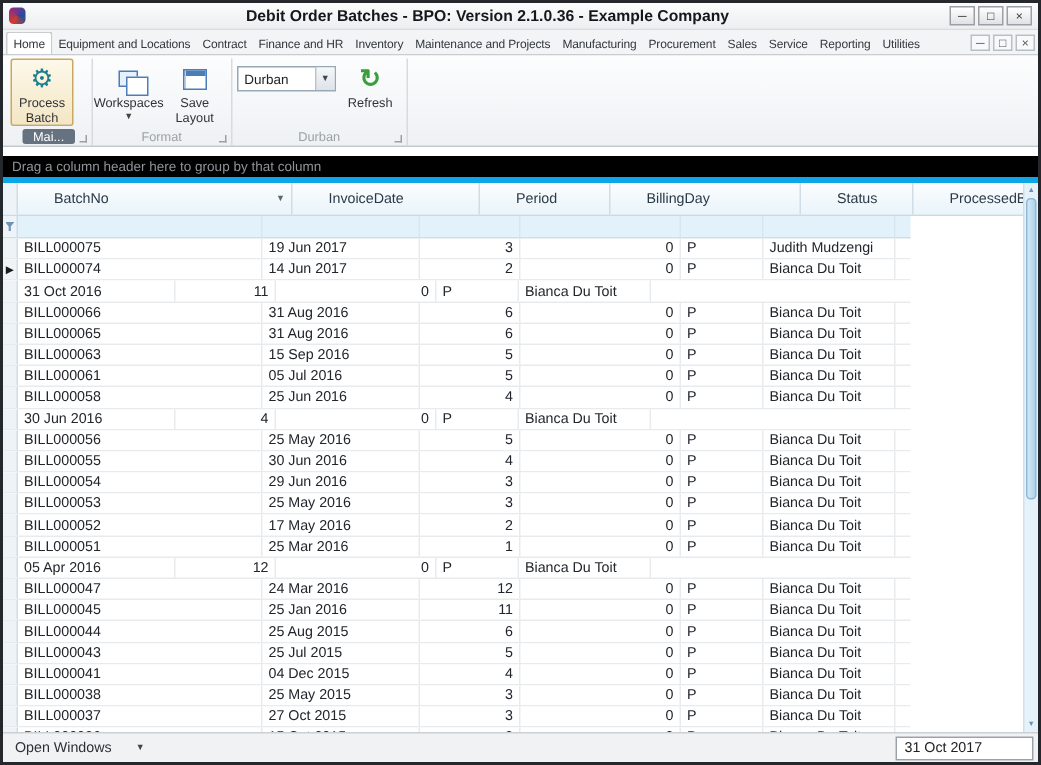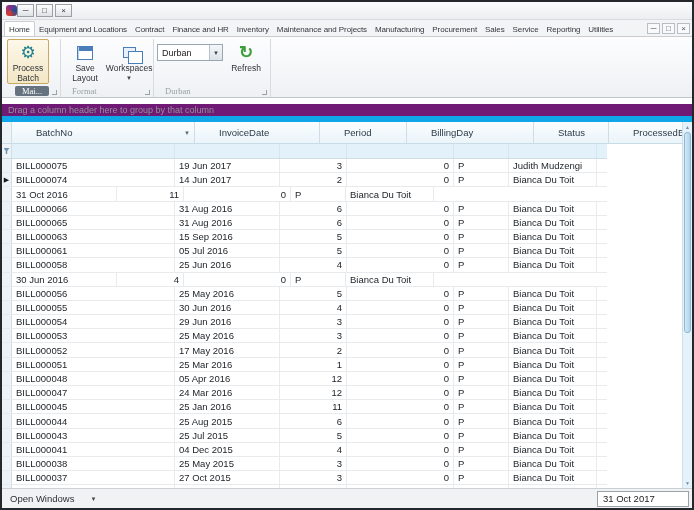--- a/index.html
+++ b/index.html
@@ -17,40 +17,40 @@
   .tabrow { flex:0 0 17px; background:#f3f4f6; border-bottom:1px solid #c9ccd0; display:flex; align-items:flex-end; padding:0 2px; white-space:nowrap; overflow:hidden; }
   .rtab { font-size:8px; color:#33383d; padding:3px 4px 2px; letter-spacing:-0.1px; }
   .rtab.active { background:#fff; border:1px solid #c9ccd0; border-bottom-color:#fff; margin-bottom:-1px; border-radius:2px 2px 0 0; }
   .mdi { margin-left:auto; display:flex; gap:2px; align-items:center; padding-bottom:2px; }
   .mdibtn { font-size:8px; width:13px; height:11px; line-height:10px; text-align:center; color:#555; border:1px solid #b9bec3; background:#f8f9fa; }
 
   
   .ribbon { flex:0 0 53px; background:linear-gradient(#fdfdfe,#eef1f4); border-bottom:1px solid #c3c6ca; display:flex; padding:2px 2px 0; }
   .rgroup { display:flex; flex-direction:column; border-right:1px solid #d8dbde; padding:0 3px; }
   .rgroup-body { flex:1; display:flex; align-items:flex-start; gap:2px; }
-  .rgroup-caption { height:13px; font-size:8.5px; color:#9ba0a5; display:flex; align-items:center; position:relative; padding:0 8px;font-family:Liberation Serif, serif; }
+  .rgroup-caption { height:13px; font-size:8.5px; color:#9ba0a5; display:flex; align-items:center; justify-content:center; position:relative; padding:0 8px; }
   .rgroup-caption .cap-dark { background:#66727f; color:#fff; padding:0 7px; border-radius:2px; font-size:8.5px; }
   .launcher { position:absolute; right:0; bottom:2px; width:5px; height:5px; border-right:1px solid #9aa0a6; border-bottom:1px solid #9aa0a6; }
   .bigbtn { width:42px; display:flex; flex-direction:column; align-items:center; padding:2px 1px 0; font-size:8.5px; color:#2f3338; text-align:center; line-height:1.12; border:1px solid transparent; border-radius:2px; }
   .bigbtn.pressed { border:1px solid #c9a95f; background:linear-gradient(#fdf8ea,#f3e6c4); }
   .bicon { height:21px; display:flex; align-items:center; justify-content:center; margin-bottom:1px; }
   .gear-icon { font-size:17px; color:var(--accent-teal,#1d7f8e); line-height:1; }
   .savelayout-icon { width:16px; height:14px; border:1px solid var(--icon-blue,#4a7ebb); background:linear-gradient(var(--icon-blue,#4a7ebb) 0 4px, #fff 4px); box-shadow:inset 5px 0 0 -4px #b9cfe8; }
   .workspaces-icon { position:relative; width:13px; height:11px; border:1px solid var(--icon-blue,#4a7ebb); background:#e8f0fa; }
   .workspaces-icon::after { content:""; position:absolute; left:4px; top:3px; width:13px; height:11px; border:1px solid var(--icon-blue,#4a7ebb); background:#fff; }
   .refresh-icon { font-size:17px; font-weight:bold; color:var(--refresh-green,#3a9f3a); line-height:1; }
   .ddarrow { font-size:6px; color:#444; line-height:1; margin-top:1px; }
   .combo { width:66px; height:17px; border:1px solid #98a8b5; background:#fff; display:flex; align-items:center; font-size:9px; color:#222; padding-left:4px; margin-top:5px; }
   .combo-btn { margin-left:auto; width:13px; height:15px; background:linear-gradient(#f5f7f9,#dde3e8); border-left:1px solid #b7c2cb; display:flex; align-items:center; justify-content:center; font-size:6px; color:#445; }
 
   .gapstrip { flex:0 0 6px; background:#fff; }
 
   
   .grid-area { flex:1; display:flex; flex-direction:column; background:#fff; position:relative; overflow:hidden; }
-  .group-panel { flex:0 0 18px; background:#701a75; border-bottom:6px solid #0ea5e9; font-size:9px; color:#8f9397; display:flex; align-items:center; padding-left:6px; }
+  .group-panel { flex:0 0 18px; background:#000000; border-bottom:4px solid #0ea5e9; font-size:9px; color:#8f9397; display:flex; align-items:center; padding-left:6px; }
   .grid-header-row { flex:0 0 22px; display:flex; background:linear-gradient(#fbfdfe,var(--header-bg,#eaf4fa)); border-bottom:1px solid #c8dbe6; }
   .corner { width:10px; flex:0 0 10px; background:#edf3f7; border-right:1px solid #cfdde6; }
   .hcell { border-right:1px solid #cfdde6; font-size:9.5px; color:#2b3a47; display:flex; align-items:center; padding:0 4px; white-space:nowrap; overflow:hidden;margin-left:20px; }
   .sortglyph { margin-left:auto; font-size:6px; color:#5a6a75; padding-left:3px; }
   .grid-filter-row { flex:0 0 15px; display:flex; background:var(--filter-bg,#e3f2fa); border-bottom:1px solid #cfdde6; width:605px; }
   .find-ind { width:10px; flex:0 0 10px; background:#edf3f7; border-right:1px solid #cfdde6; display:flex; align-items:center; justify-content:center; }
   .funnel-glyph { width:6px; height:6px; background:#6d94b5; clip-path:polygon(0 0,100% 0,62% 50%,62% 100%,38% 100%,38% 50%); }
   .fcell { border-right:1px solid #d9e6ee; }
   .grid-rows { flex:1; overflow:hidden; }
   .grid-row { height:14.2px; display:flex; border-bottom:1px solid #e8ebee; width:605px; background:#fff; }
@@ -71,20 +71,21 @@
   .caret { font-size:6px; color:#444; }
   .datebox { margin-left:auto; width:92px; height:16px; border:1px solid #9aa2a9; background:#fff; display:flex; align-items:center; padding:0 5px; font-size:9.5px; color:#222; }
 </style>
 </head>
 <body>
 
 <div class="window">
 
   <div class="titlebar">
     <span class="app-icon"></span>
+    <span class="title">Debit Order Batches - BPO: Version 2.1.0.36 - Example Company</span>
     <span class="winctl">
         <span class="winbtn">─</span>
         <span class="winbtn">□</span>
         <span class="winbtn">×</span>
       </span>
   </div>
 
   <div class="tabrow">
     <span style="display:flex;align-items:flex-end;">
         <span class="rtab active">Home</span>
@@ -121,30 +122,30 @@
       <div class="rgroup-caption">
         <span class="cap-dark">Mai...</span>
         <span class="launcher"></span>
       </div>
     </div>
 
     <div class="rgroup">
       <div class="rgroup-body">
         <div class="bigbtn">
           <span class="bicon">
-              <span class="savelayout-icon"></span>
-            </span>
-          <span>Save Layout</span>
-        </div>
-        <div class="bigbtn">
-          <span class="bicon">
               <span class="workspaces-icon"></span>
             </span>
           <span>Workspaces</span>
           <span class="ddarrow">▼</span>
+        </div>
+        <div class="bigbtn">
+          <span class="bicon">
+              <span class="savelayout-icon"></span>
+            </span>
+          <span>Save Layout</span>
         </div>
       </div>
       <div class="rgroup-caption">
         <span>Format</span>
         <span class="launcher"></span>
       </div>
     </div>
 
     <div class="rgroup">
       <div class="rgroup-body">
@@ -340,21 +341,20 @@
           <div class="ind"></div>
           <div class="cell c0">BILL000051</div>
           <div class="cell c1">25 Mar 2016</div>
           <div class="cell c2 a-right">1</div>
           <div class="cell c3 a-right">0</div>
           <div class="cell c4">P</div>
           <div class="cell c5">Bianca Du Toit</div>
         </div>
         <div class="grid-row">
           <div class="ind"></div>
-          <div class="cell c0">BILL000048</div>
           <div class="cell c1">05 Apr 2016</div>
           <div class="cell c2 a-right">12</div>
           <div class="cell c3 a-right">0</div>
           <div class="cell c4">P</div>
           <div class="cell c5">Bianca Du Toit</div>
         </div>
         <div class="grid-row">
           <div class="ind"></div>
           <div class="cell c0">BILL000047</div>
           <div class="cell c1">24 Mar 2016</div>

